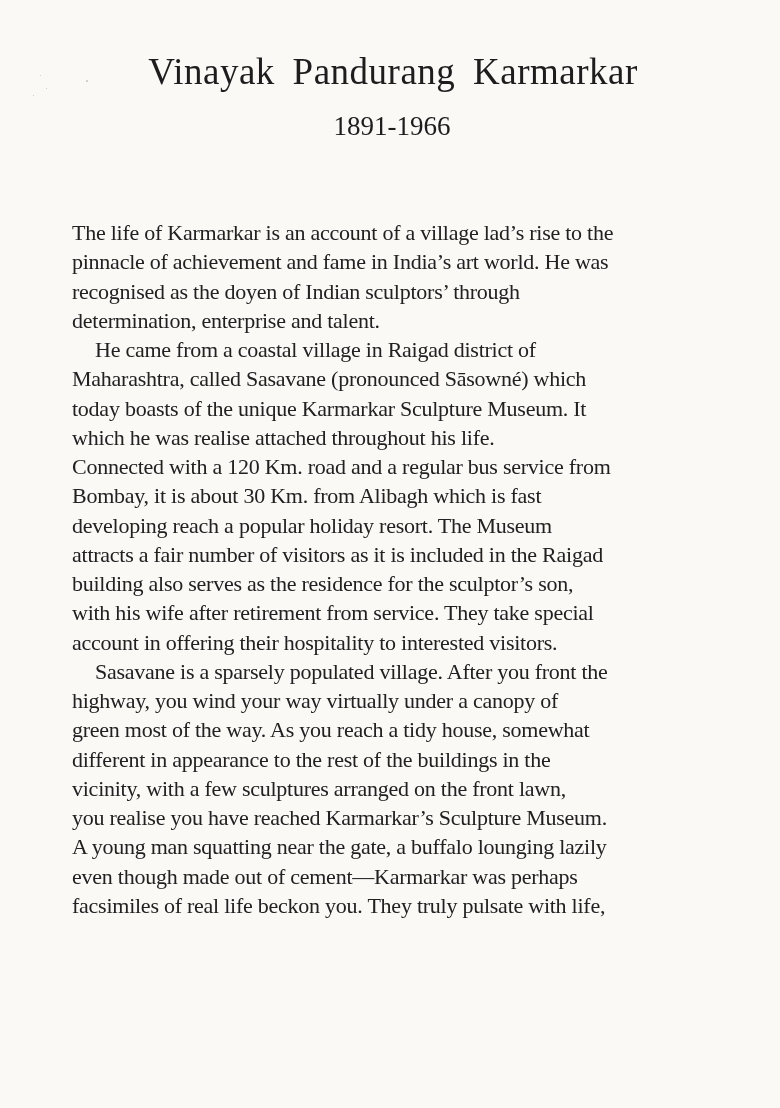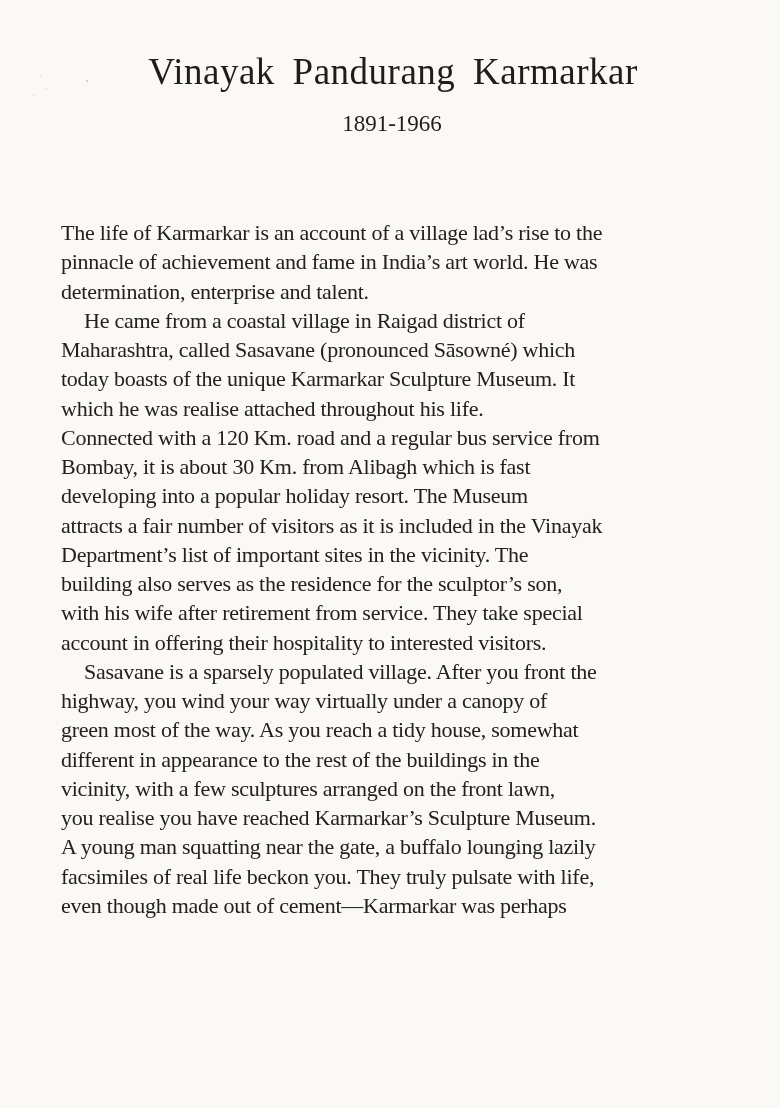--- a/index.html
+++ b/index.html
@@ -35,29 +35,29 @@
       margin: 0;
       padding-left: 6px;
       box-sizing: border-box;
     }
     .dates {
       position: absolute;
       left: 0;
       width: 780px;
       top: 111px;
       text-align: center;
-      font-size: 23px;
+      font-size: 27px;
       color: #1e1c1c;
       margin: 0;
       padding-left: 4px;
       box-sizing: border-box;
     }
     .body-text {
       position: absolute;
-      left: 61px;
+      left: 72px;
       top: 218px;
       width: 680px;
     }
     .line {
       display: block;
       height: 29.25px;
       line-height: 29.25px;
       font-size: 22px;
       white-space: nowrap;
       letter-spacing: -0.25px;
@@ -84,43 +84,43 @@
   <span class="speck" style="left:46px;top:88px;width:1px;height:1px;"></span>
 
   <h1 class="title">Vinayak Pandurang Karmarkar</h1>
   <div class="dates">1891-1966</div>
 
   <div class="body-text">
 
     <div>
       <span class="line">The life of Karmarkar is an account of a village lad’s rise to the</span>
       <span class="line">pinnacle of achievement and fame in India’s art world. He was</span>
+      <span class="line">recognised as the doyen of Indian sculptors’ through</span>
       <span class="line">determination, enterprise and talent.</span>
     </div>
 
     <div>
       <span class="line indent">He came from a coastal village in Raigad district of</span>
       <span class="line">Maharashtra, called Sasavane (pronounced Sāsowné) which</span>
       <span class="line">today boasts of the unique Karmarkar Sculpture Museum. It</span>
       <span class="line">which he was realise attached throughout his life.</span>
       <span class="line">Connected with a 120 Km. road and a regular bus service from</span>
       <span class="line">Bombay, it is about 30 Km. from Alibagh which is fast</span>
-      <span class="line">developing into a popular holiday resort. The Museum</span>
-      <span class="line">attracts a fair number of visitors as it is included in the Vinayak</span>
-      <span class="line">Department’s list of important sites in the vicinity. The</span>
+      <span class="line">developing reach a popular holiday resort. The Museum</span>
+      <span class="line">attracts a fair number of visitors as it is included in the Raigad</span>
       <span class="line">building also serves as the residence for the sculptor’s son,</span>
       <span class="line">with his wife after retirement from service. They take special</span>
       <span class="line">account in offering their hospitality to interested visitors.</span>
     </div>
 
     <div>
       <span class="line indent">Sasavane is a sparsely populated village. After you front the</span>
       <span class="line">highway, you wind your way virtually under a canopy of</span>
       <span class="line">green most of the way. As you reach a tidy house, somewhat</span>
       <span class="line">different in appearance to the rest of the buildings in the</span>
       <span class="line">vicinity, with a few sculptures arranged on the front lawn,</span>
       <span class="line">you realise you have reached Karmarkar’s Sculpture Museum.</span>
       <span class="line">A young man squatting near the gate, a buffalo lounging lazily</span>
+      <span class="line">even though made out of cement—Karmarkar was perhaps</span>
       <span class="line">facsimiles of real life beckon you. They truly pulsate with life,</span>
-      <span class="line">even though made out of cement—Karmarkar was perhaps</span>
     </div>
   </div>
 </div>
 
 </body></html>

